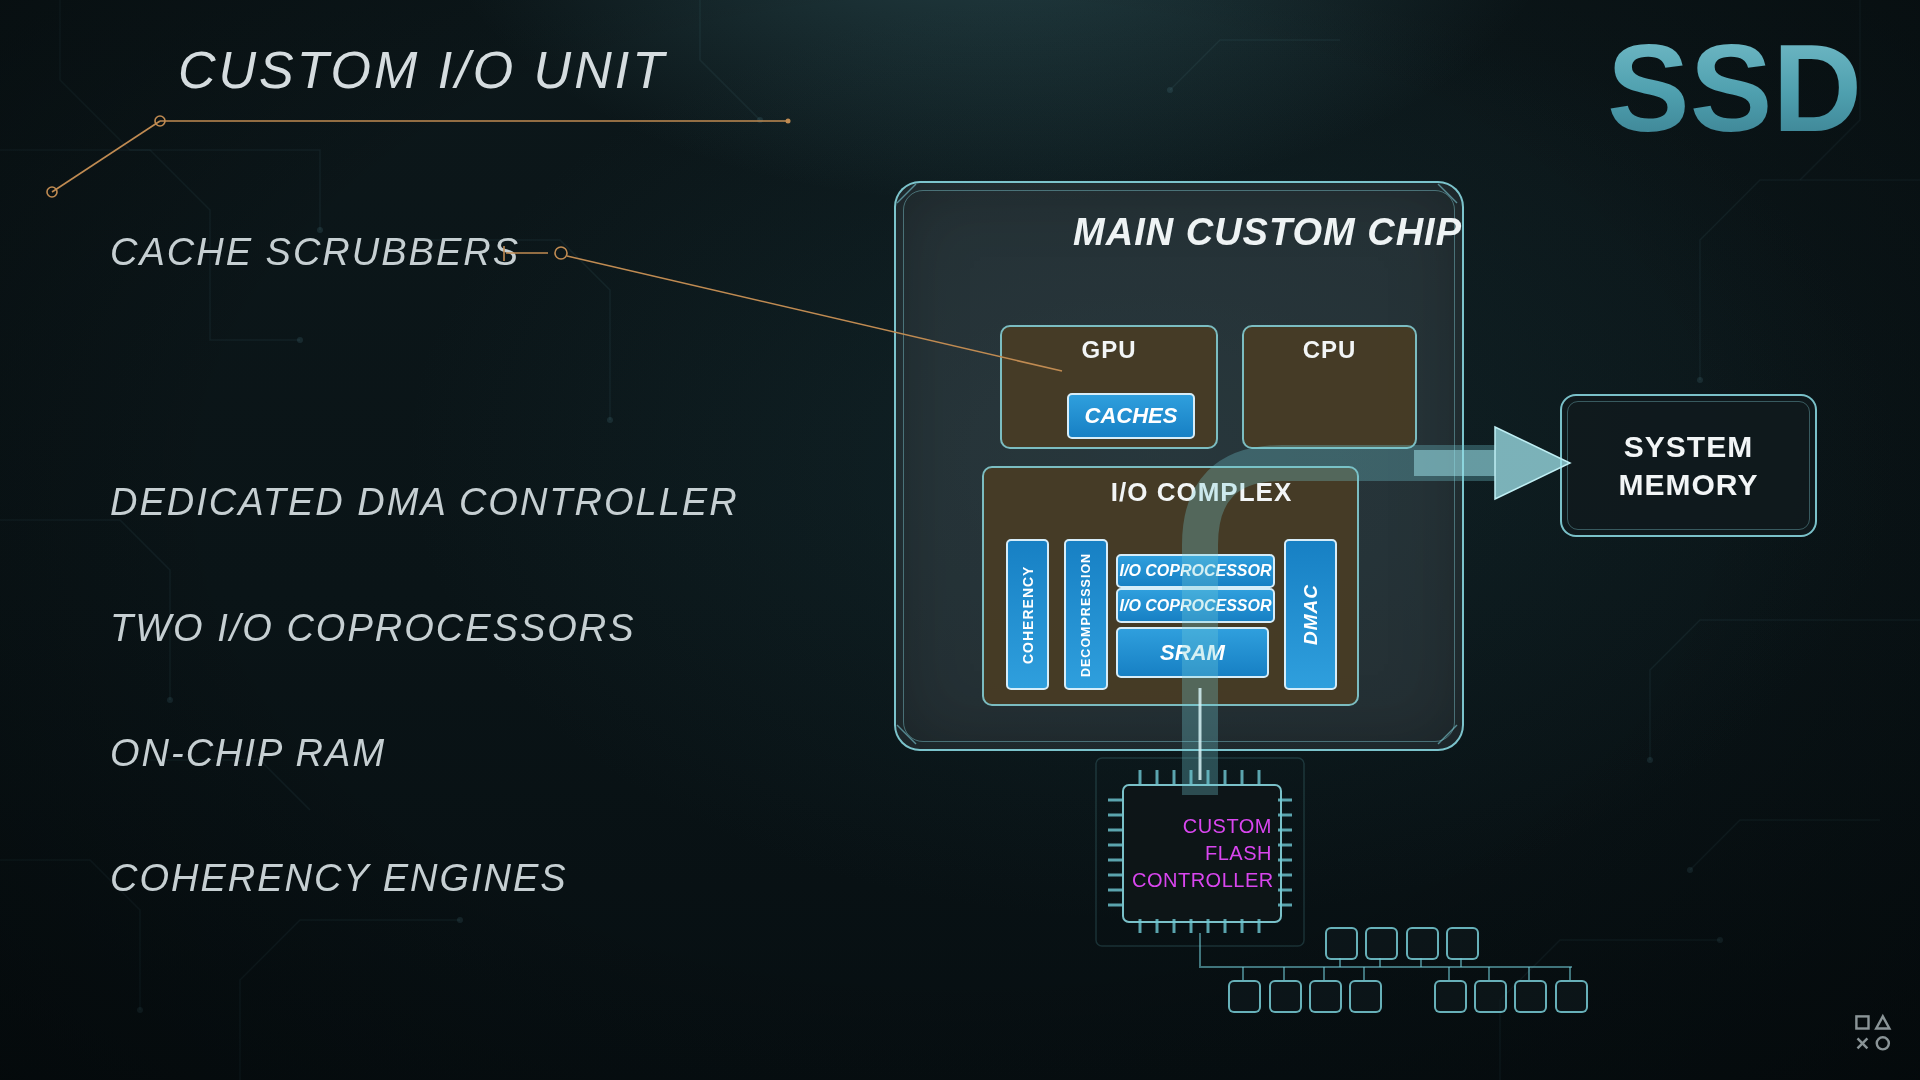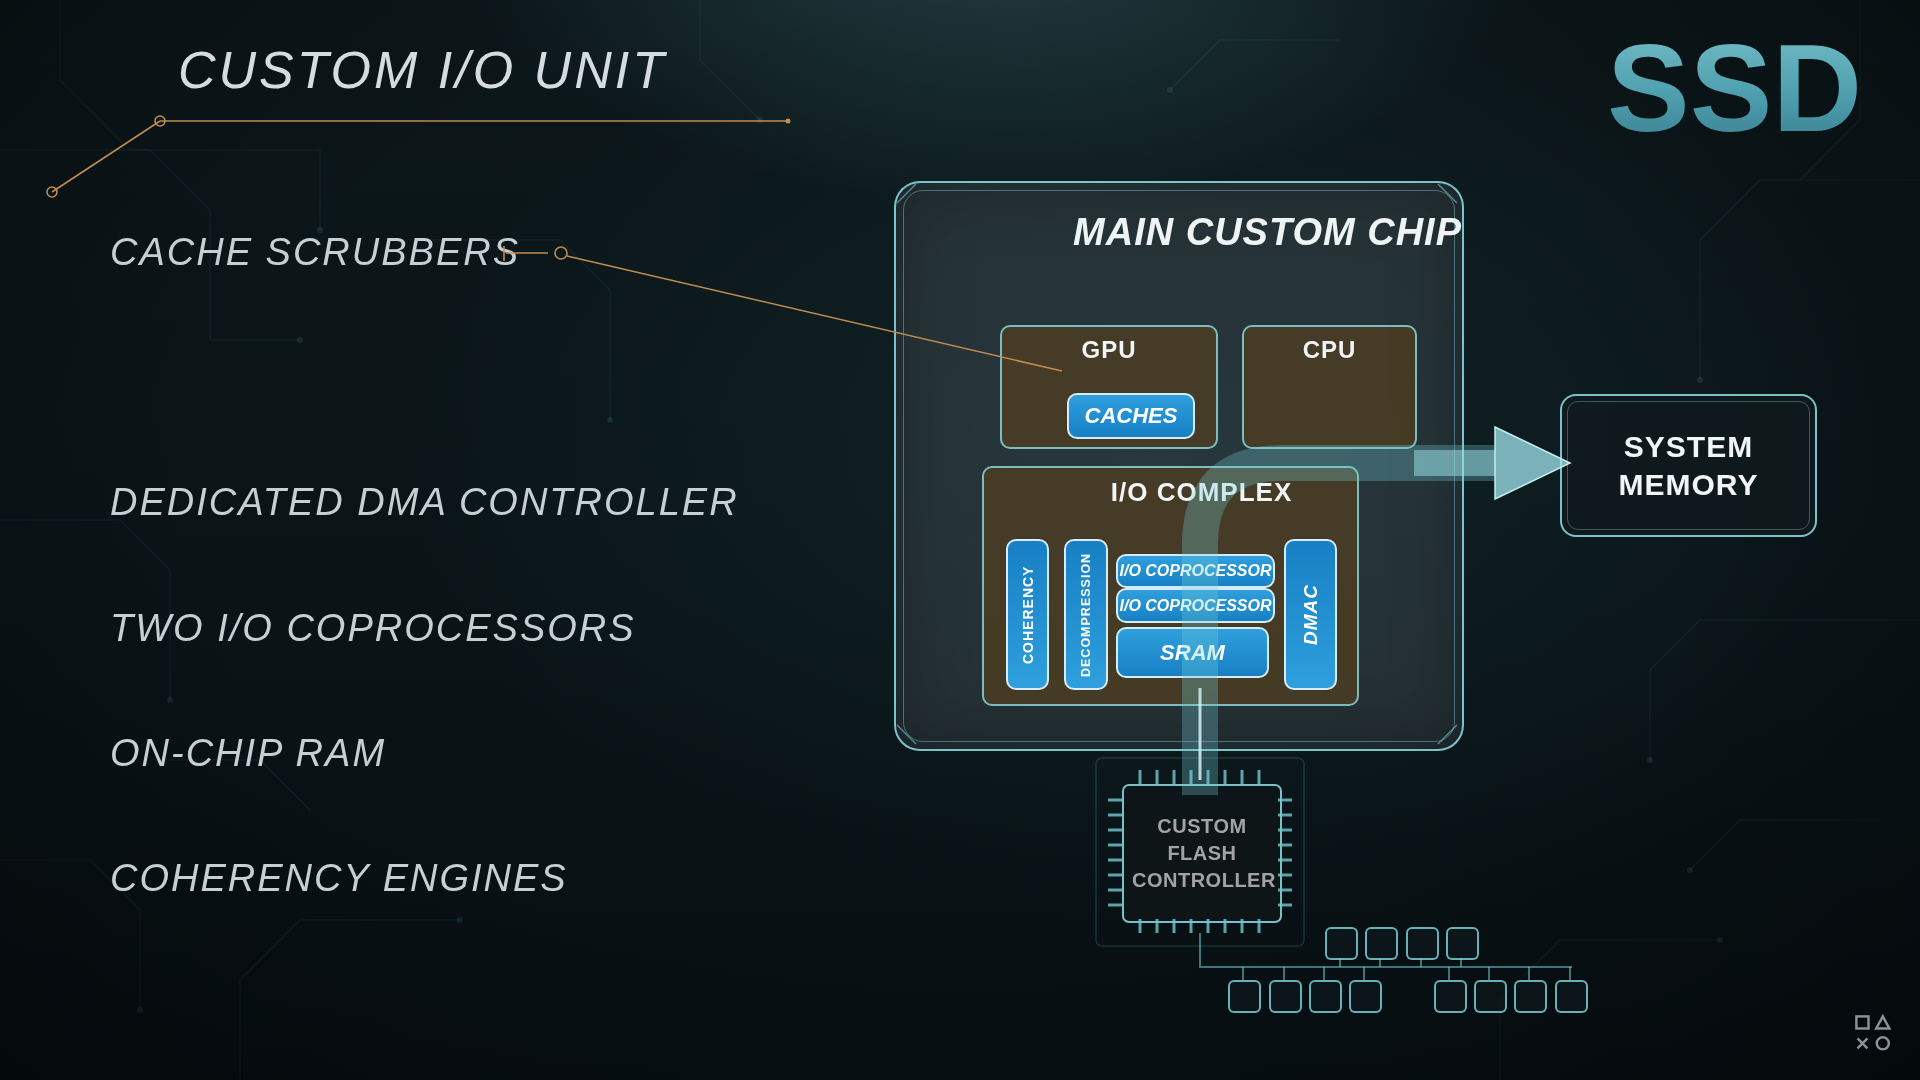--- a/index.html
+++ b/index.html
@@ -61,21 +61,21 @@
   }
   .gpu  { left:104px; top:109px; width:214px; height:120px; }
   .cpu  { left:346px; top:109px; width:131px; height:120px;padding-left:40px; }
   .iocx { left:86px;  top:250px; width:373px; height:236px; }
   .gpu .blk-label, .cpu .blk-label { font-size:24px; }
   .iocx .blk-label { font-size:26px;padding-left:31px; }
 
   .box-blue {
     position:absolute;
     background: linear-gradient(180deg,#2f9fdd 0%, #1780c4 100%);
-    border:2px solid #d6edf9; border-radius:10px;
+    border:2px solid #d6edf9; border-radius:5px;
     display:flex; align-items:center; justify-content:center;
     color:#ffffff; font-weight:700; 
   }
   .caches { left:65px; top:66px; width:124px; height:42px; font-size:22px; font-style:italic; }
   .vbox   { writing-mode:vertical-rl; transform:rotate(180deg); letter-spacing:1px; }
   .coh    { left:22px;  top:71px;  width:39px;  height:147px; font-size:14px; }
   .dec    { left:80px;  top:71px;  width:40px;  height:147px; font-size:12.5px; }
   .cop1   { left:132px; top:86px;  width:155px; height:30px;  font-size:16px; font-style:italic; }
   .cop2   { left:132px; top:120px; width:155px; height:31px;  font-size:16px; font-style:italic; }
   .sram   { left:132px; top:159px; width:149px; height:47px;  font-size:22px; font-style:italic; }
@@ -96,22 +96,22 @@
     letter-spacing:1px; color:#f2f5f6; line-height:1.25;
   }
 
   .flash-controller {
     position:absolute; left:1122px; top:784px; width:156px; height:135px;
     background: rgba(14,22,24,0.92);
     border:2px solid rgba(134,212,221,0.9); border-radius:7px;
     display:flex; align-items:center; justify-content:center;
   }
   .flash-controller .txt {
-    width:140px; text-align:center; font-size:20px; font-weight:700;
-    color:#a3a3a3; line-height:1.35; letter-spacing:0.5px;
+    width:140px; text-align:right; font-size:20px; font-weight:400;
+    color:#d946ef; line-height:1.35; letter-spacing:0.5px;
   }
 
   .nand {
     position:absolute; width:29px; height:29px;
     border:2px solid rgba(120,205,214,0.85); border-radius:6px;
     background: rgba(16,28,31,0.55);
   }
 
   .ps-logo { position:absolute; left:1852px; top:1012px; }
 </style>

